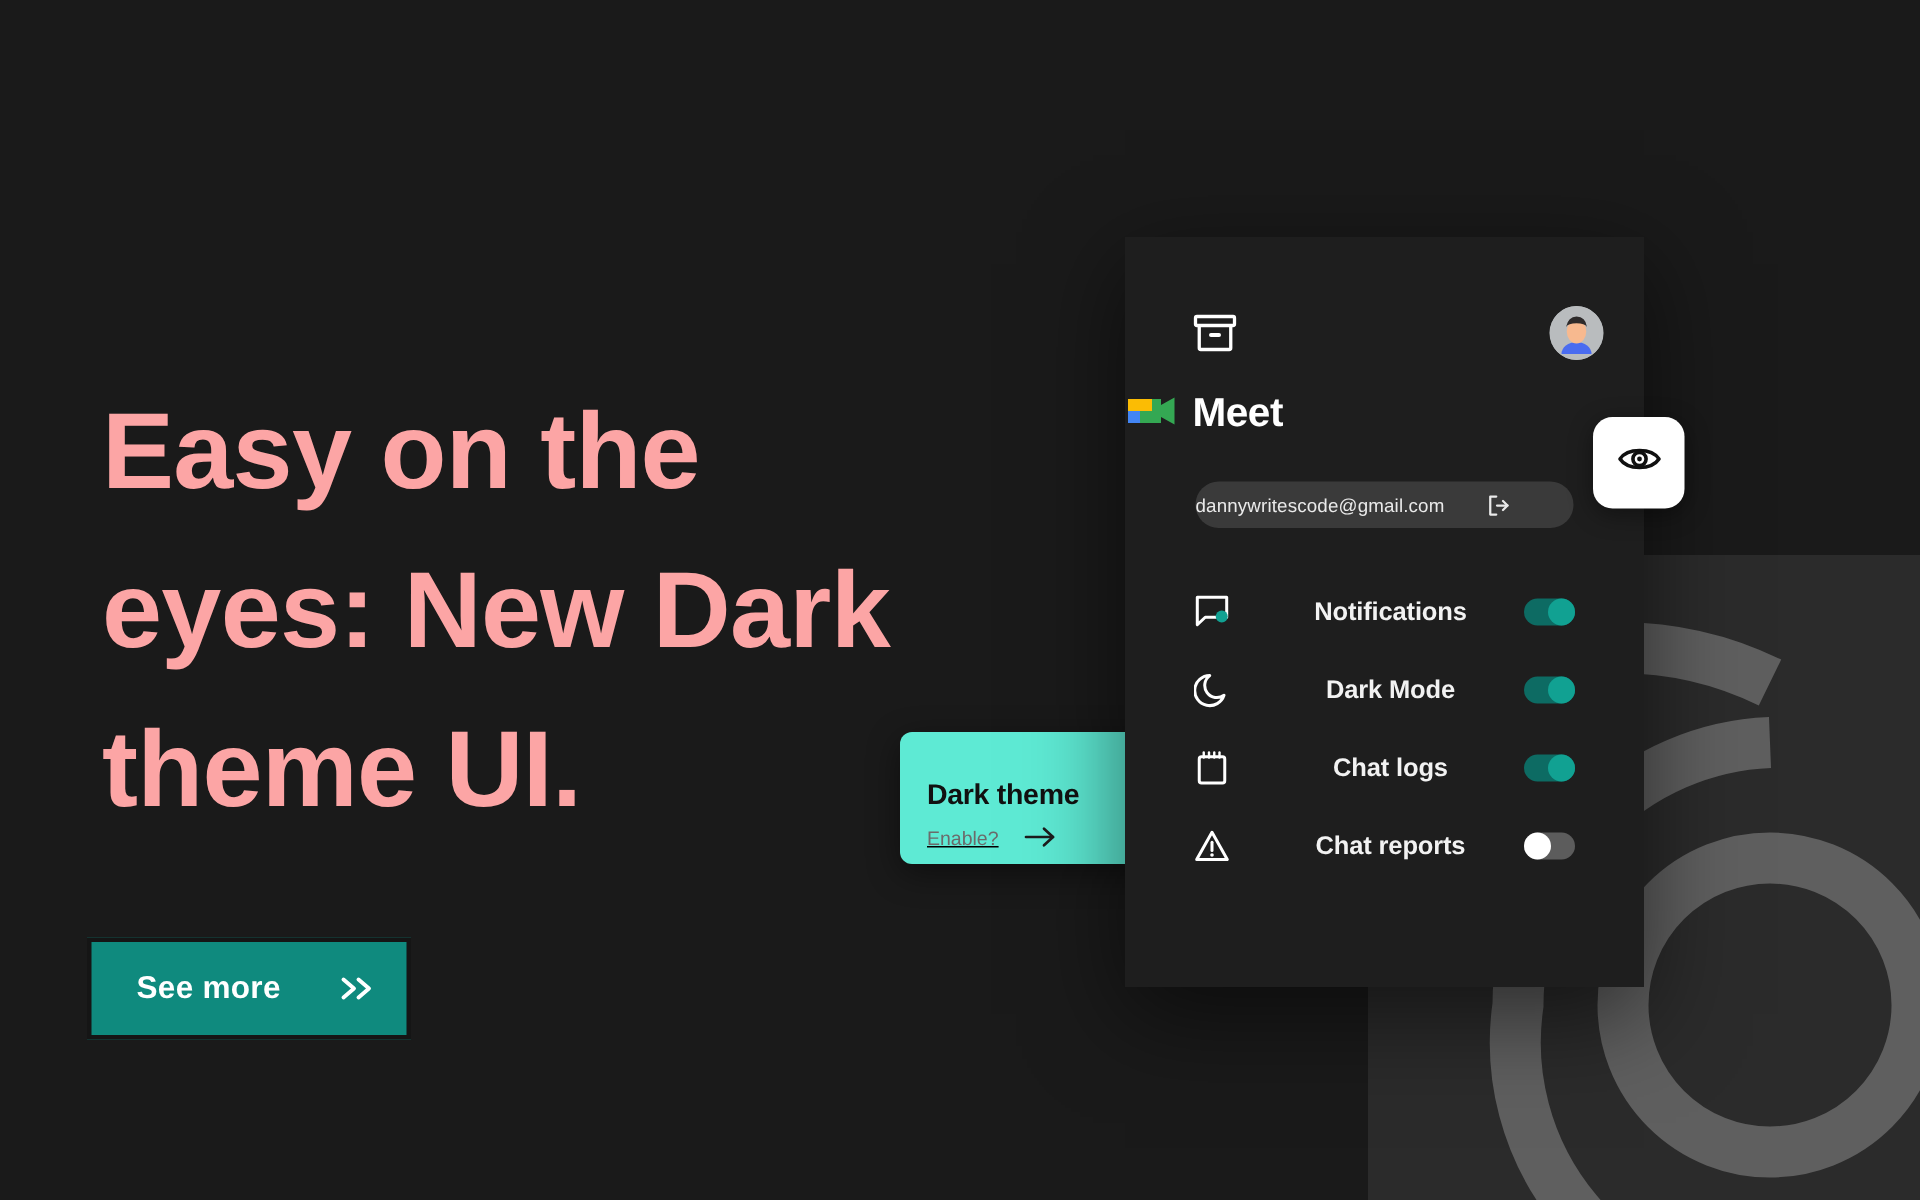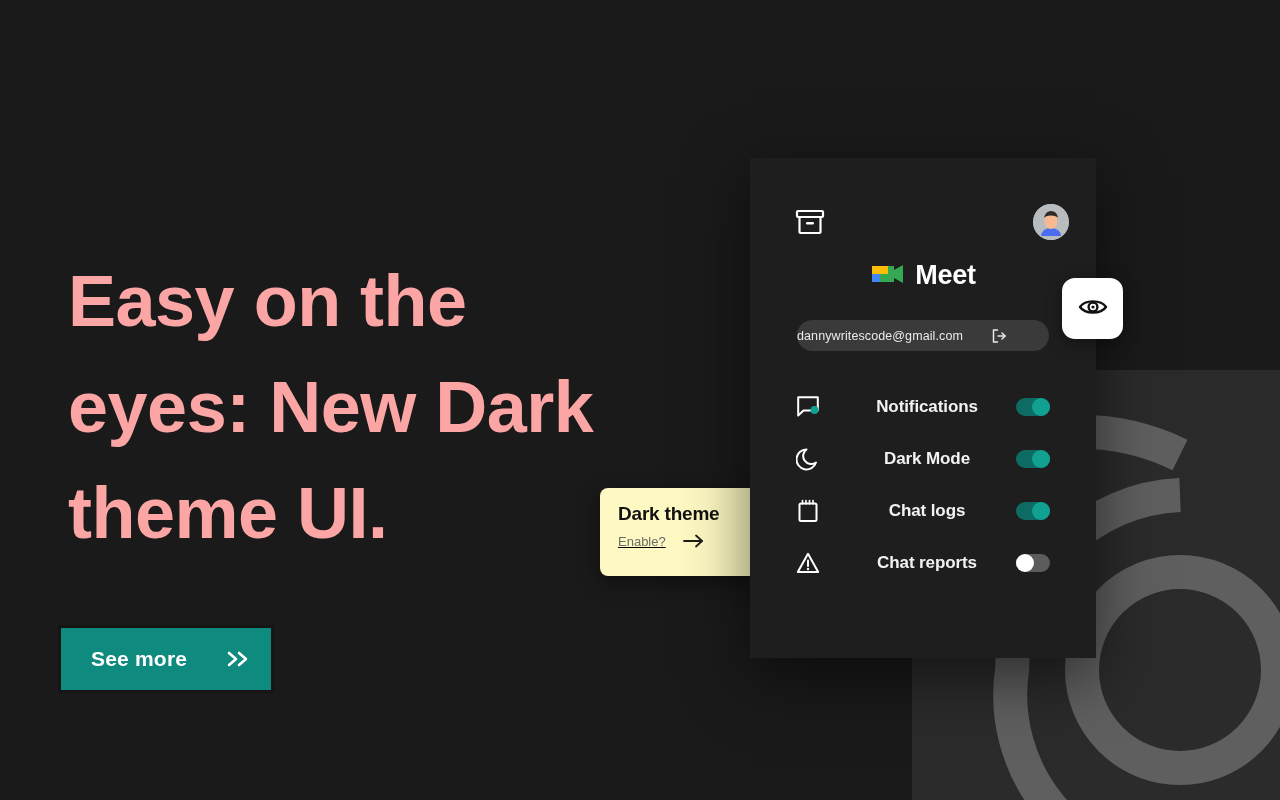--- a/index.html
+++ b/index.html
@@ -62,23 +62,23 @@
     display: flex;
     align-items: center;
     color: #ffffff;
   }
 
   
   .tooltip-card {
     position: absolute;
     left: 600px; top: 488px;
     width: 175px; height: 88px;
-    background: #fef9c3;
+    background: #5eead4;
     border-radius: 8px;
-    padding: 15px 18px;
+    padding: 32px 18px;
     box-shadow: 0 6px 22px rgba(0,0,0,0.45);
   }
   .tooltip-title {
     font-size: 19px;
     font-weight: 700;
     color: #111111;
     letter-spacing: -0.2px;
   }
   .tooltip-sub-row {
     display: flex;
@@ -115,21 +115,20 @@
     position: absolute;
     right: 27px; top: 46px;
     width: 36px; height: 36px;
     border-radius: 50%;
     background: #b9bcbe;
     overflow: hidden;
   }
   .brand-row {
     display: flex;
     align-items: center;
-    justify-content: center;
     gap: 9px;
     margin-top: 4px;
   }
   .brand-name {
     font-size: 27px;
     font-weight: 700;
     color: #ffffff;
     letter-spacing: -0.3px;
   }
   .email-pill {

